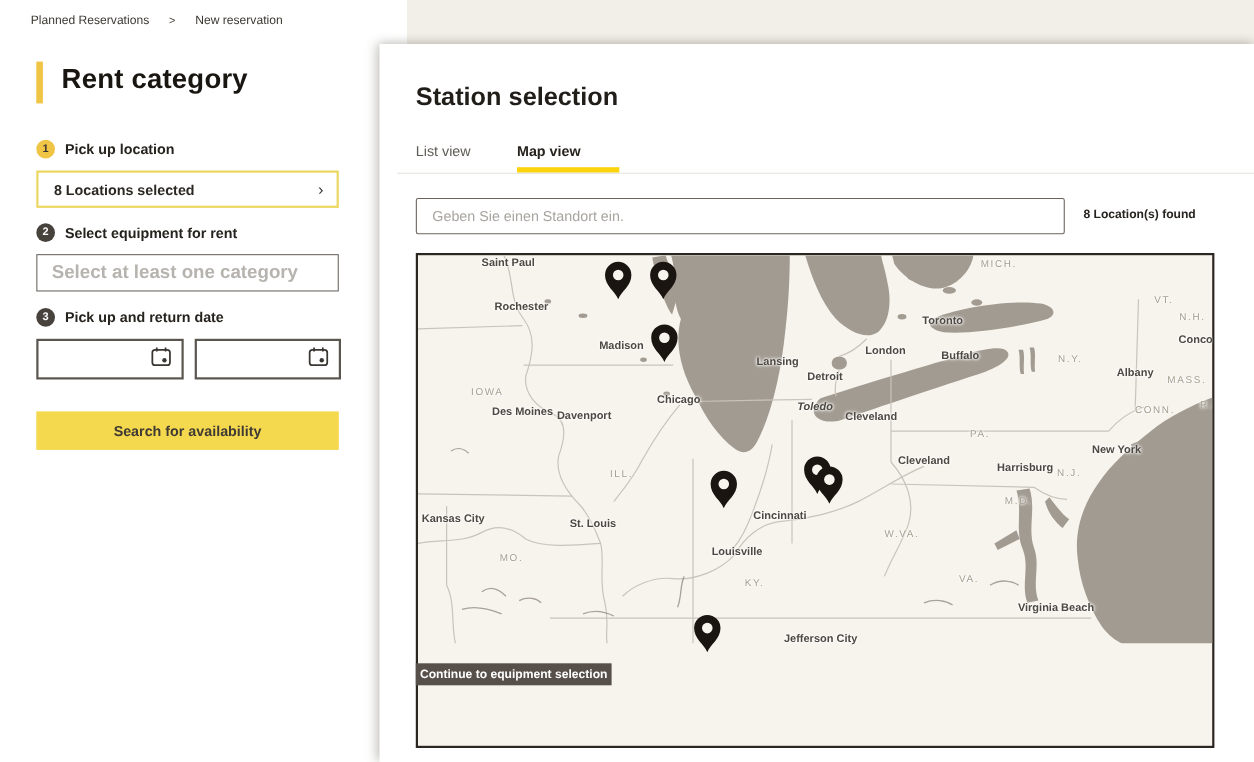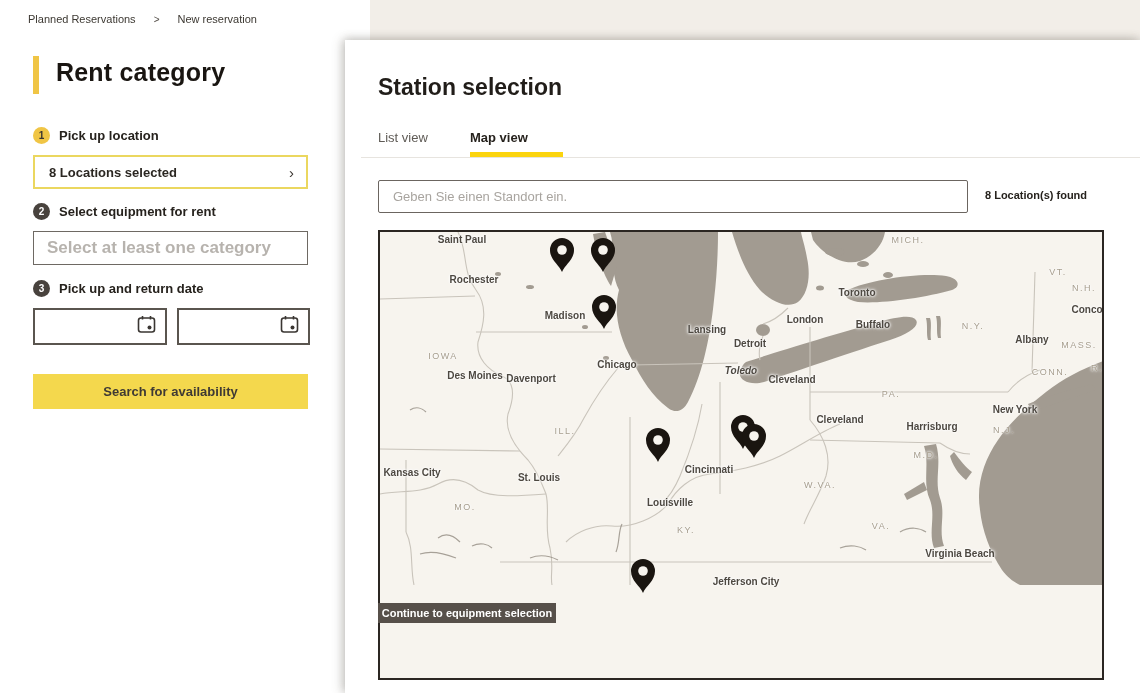--- a/index.html
+++ b/index.html
@@ -243,21 +243,21 @@
       <div class="city-label" style="left: 366px; top: 349px;">Jefferson City</div>
       <div class="state-label" style="left: 63px; top: 124px;">IOWA</div>
       <div class="state-label" style="left: 528px; top: 8px;">MICH.</div>
       <div class="state-label" style="left: 593px; top: 94px;">N.Y.</div>
       <div class="state-label" style="left: 678px; top: 40px;">VT.</div>
       <div class="state-label" style="left: 704px; top: 56px;">N.H.</div>
       <div class="state-label" style="left: 699px; top: 113px;">MASS.</div>
       <div class="state-label" style="left: 670px; top: 140px;">CONN.</div>
       <div class="state-label" style="left: 719px; top: 136px;">R.I</div>
       <div class="state-label" style="left: 511px; top: 162px;">PA.</div>
-      <div class="state-label" style="left: 624px; top: 198px;">N.J.</div>
+      <div class="state-label" style="left: 592px; top: 198px;">N.J.</div>
       <div class="state-label" style="left: 546px; top: 223px;">M.D.</div>
       <div class="state-label" style="left: 185px; top: 199px;">ILL.</div>
       <div class="state-label" style="left: 85px; top: 275px;">MO.</div>
       <div class="state-label" style="left: 306px; top: 298px;">KY.</div>
       <div class="state-label" style="left: 440px; top: 253px;">W.VA.</div>
       <div class="state-label" style="left: 501px; top: 294px;">VA.</div>
       <svg width="30" height="36" viewBox="-15 -36 30 36" class="pin" style="left: 167px; top: 4px;">
         <path d="M0,0 C-3,-7.5 -12,-12 -12,-22 A12,12 0 1 1 12,-22 C12,-12 3,-7.5 0,0 Z" fill="var(--pin)"></path>
         <circle cx="0" cy="-22" r="4.8" fill="var(--land)"></circle>
       </svg>

